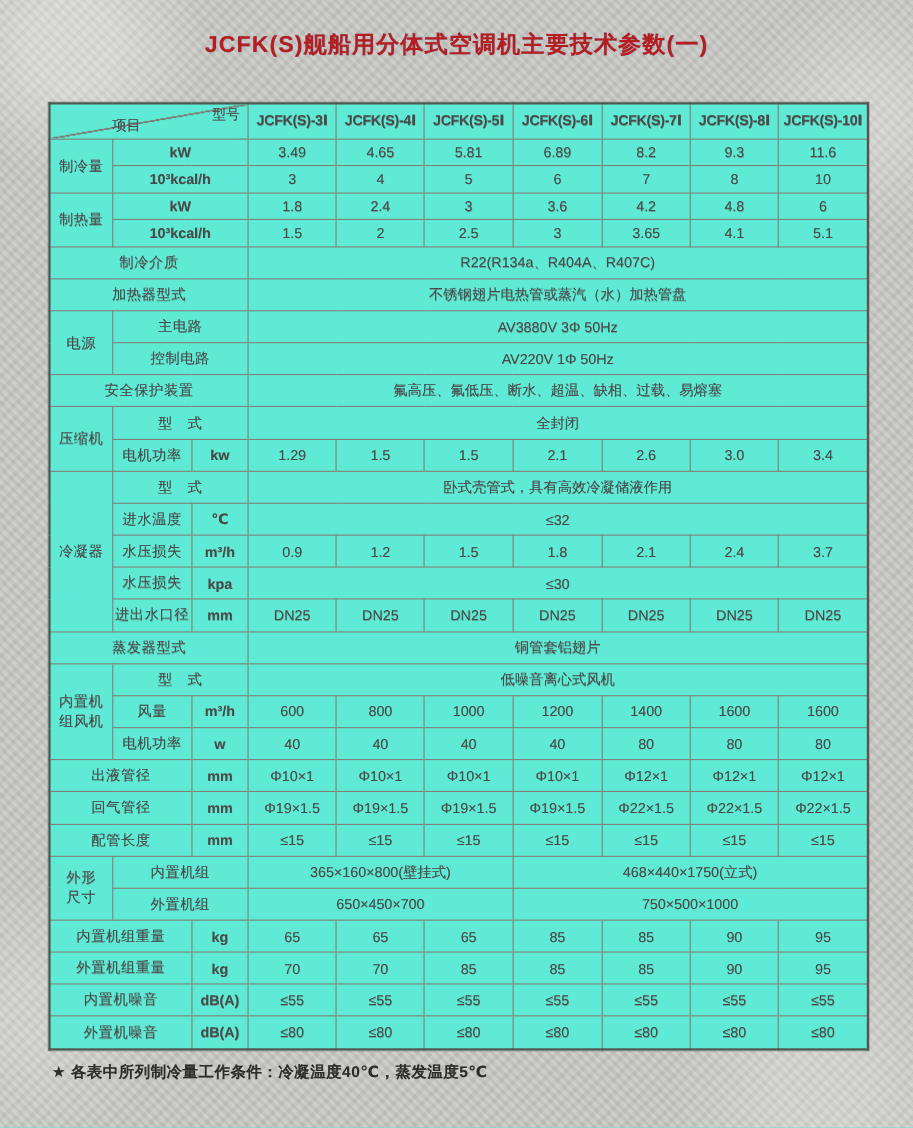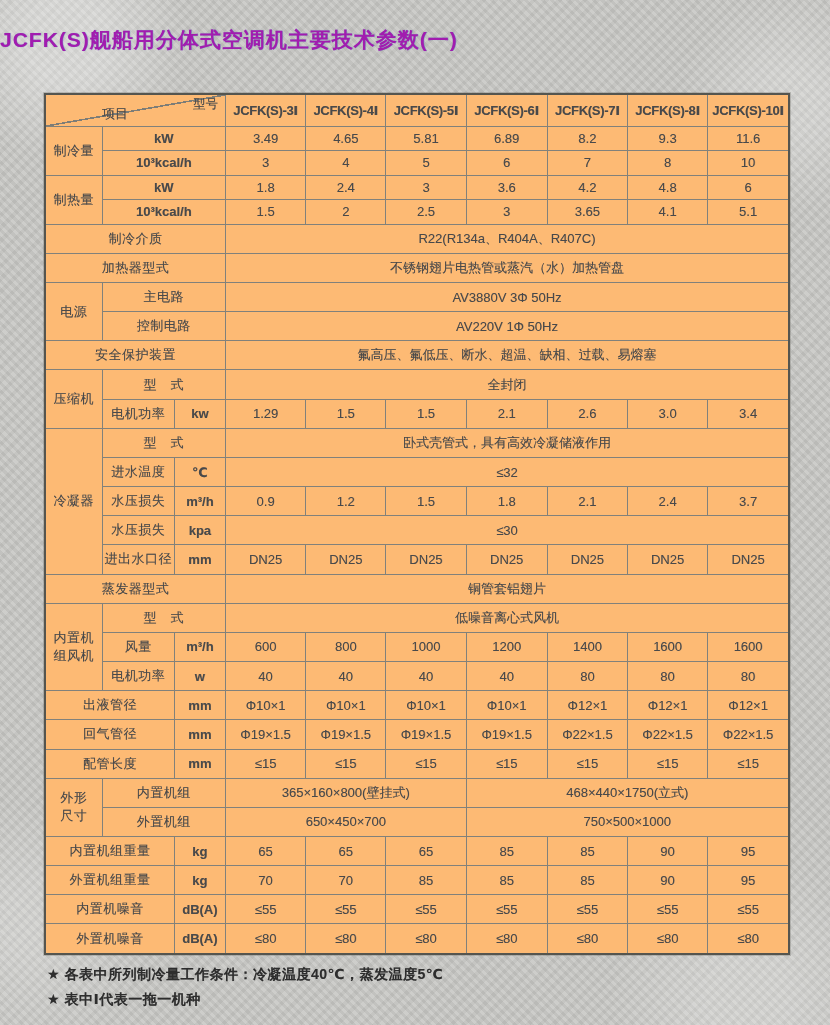--- a/index.html
+++ b/index.html
@@ -10,29 +10,29 @@
     background-image:
       radial-gradient(circle at 8% 4%, rgba(255,255,255,.30) 0 40px, rgba(255,255,255,0) 120px),
       radial-gradient(circle at 95% 10%, rgba(255,255,255,.22) 0 30px, rgba(255,255,255,0) 110px),
       radial-gradient(circle at 90% 97%, rgba(255,255,255,.20) 0 40px, rgba(255,255,255,0) 140px),
       radial-gradient(circle at 4% 90%, rgba(255,255,255,.18) 0 30px, rgba(255,255,255,0) 120px),
       repeating-linear-gradient(45deg, rgba(255,255,255,.05) 0 3px, rgba(0,0,0,.045) 3px 6px),
       repeating-linear-gradient(-45deg, rgba(255,255,255,.04) 0 5px, rgba(0,0,0,.035) 5px 9px);
   }
   .page-title{
     position:absolute;top:26px;left:0;width:100%;
-    text-align:left;margin:0;
-    font-size:21px;font-weight:bold;color:#a21caf;
+    text-align:center;margin:0;
+    font-size:21px;font-weight:bold;color:#b91c1c;
     letter-spacing:1px;
     text-shadow:0.4px 0.4px 0.8px rgba(26,94,180,.45);
   }
   table.spec{
     position:absolute;left:44px;top:93px;width:746px;height:862px;
     border-collapse:collapse;table-layout:fixed;
-    background:#fdba74;
+    background:#5eead4;
     border:2px solid #55554f;
     box-shadow:0 0 0 1px rgba(120,120,114,.35);
   }
   table.spec td{
     border:1px solid #81817b;
     padding:0 1px;
     text-align:center;vertical-align:middle;
     font-size:13px;color:#49494a;
     white-space:pre-line;overflow:hidden;
     text-shadow:0.3px 0.3px 0.6px rgba(90,90,90,.45);
@@ -320,14 +320,13 @@
         <td class="val">≤80</td>
         <td class="val">≤80</td>
         <td class="val">≤80</td>
         <td class="val">≤80</td>
       </tr>
     </tbody>
 </table>
 
 <div class="footnotes">
   <p class="footnote">★ 各表中所列制冷量工作条件：冷凝温度40℃，蒸发温度5℃</p>
-  <p class="footnote">★ 表中Ⅰ代表一拖一机种</p>
 </div>
 
 </body></html>

